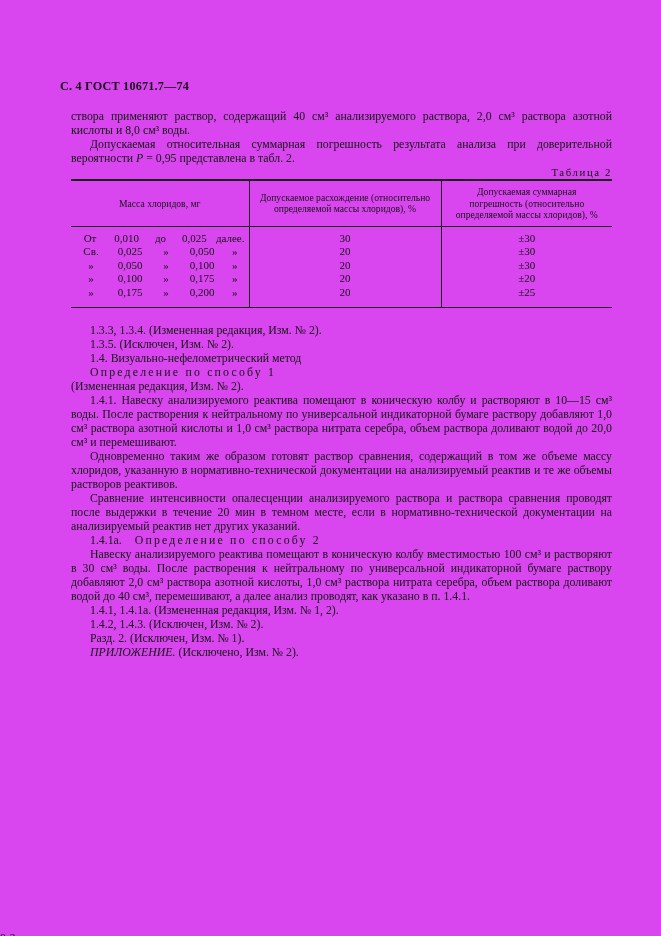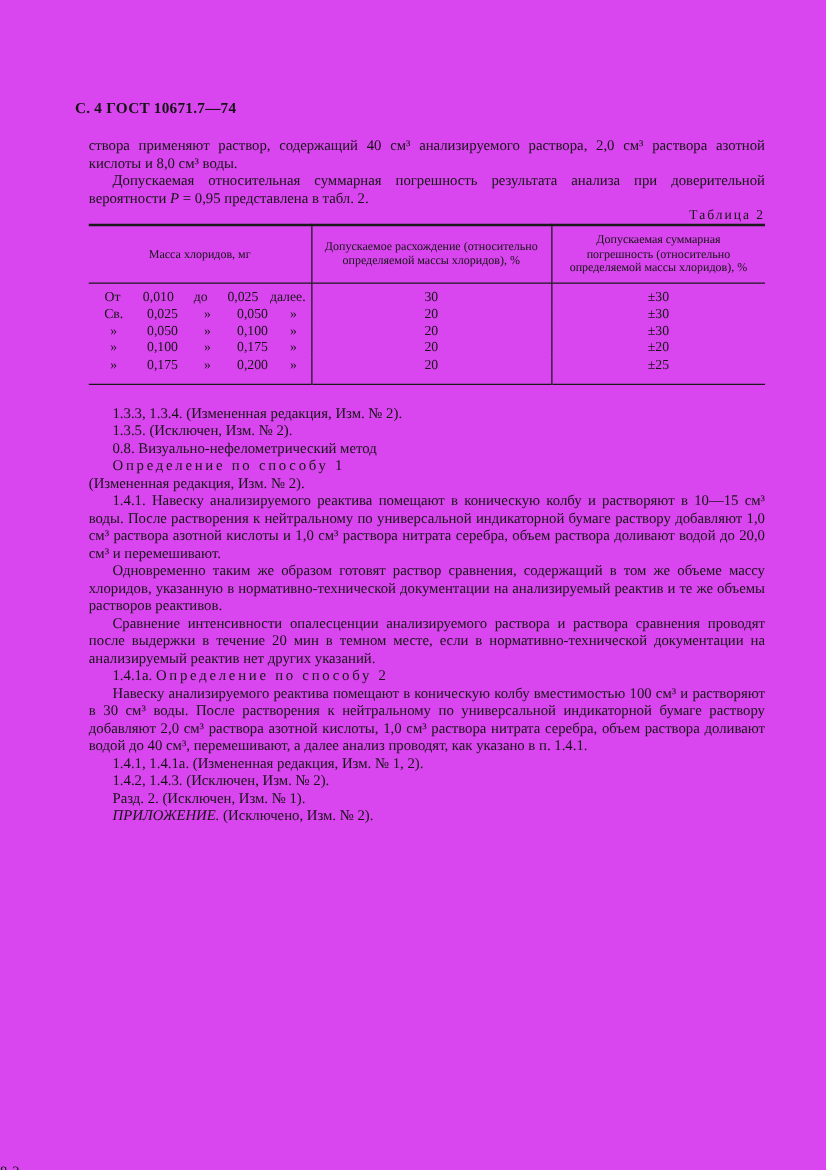--- a/index.html
+++ b/index.html
@@ -28,21 +28,21 @@
     left: 71px; top: 109px;
     width: 541px;
     font-size: 11.8px;
     line-height: 14px;
     text-align: justify;
   }
   p.para { margin: 0; text-indent: 19px; }
   p.flush { text-indent: 0; }
   .b { font-weight: normal; }
   .i { font-style: italic; }
-  .spaced { letter-spacing: 2.2px; }
+  .spaced { letter-spacing: 2.2px; margin-left: 10px; }
   .gap { margin-top: 14px; }
 
   .caption {
     margin: 9px 2px 3px 0;
     text-align: right;
     text-indent: 0;
     font-size: 10.8px;
     letter-spacing: 1.6px;
   }
   table.gost {
@@ -187,21 +187,21 @@
           <td class="vline">20</td>
           <td>±25</td>
         </tr>
       </tbody>
     </table>
 
     <p class="para"><span>1.3.3, 1.3.4. </span><span class="b">(Измененная редакция, Изм. № 2).</span></p>
 
     <p class="para"><span>1.3.5. </span><span class="b">(Исключен, Изм. № 2).</span></p>
 
-    <p class="para b">0.8. Визуально-нефелометрический метод</p>
+    <p class="para b">1.4. Визуально-нефелометрический метод</p>
 
     <p class="para spaced">Определение по способу 1</p>
 
     <p class="para flush b">(Измененная редакция, Изм. № 2).</p>
 
     <p class="para">1.4.1. Навеску анализируемого реактива помещают в коническую колбу и растворяют в 10—15 см³ воды. После растворения к нейтральному по универсальной индикаторной бумаге раствору добавляют 1,0 см³ раствора азотной кислоты и 1,0 см³ раствора нитрата серебра, объем раствора доливают водой до 20,0 см³ и перемешивают.</p>
 
     <p class="para">Одновременно таким же образом готовят раствор сравнения, содержащий в том же объеме массу хлоридов, указанную в нормативно-технической документации на анализируемый реактив и те же объемы растворов реактивов.</p>
 
     <p class="para">Сравнение интенсивности опалесценции анализируемого раствора и раствора сравнения проводят после выдержки в течение 20 мин в темном месте, если в нормативно-технической документации на анализируемый реактив нет других указаний.</p>

